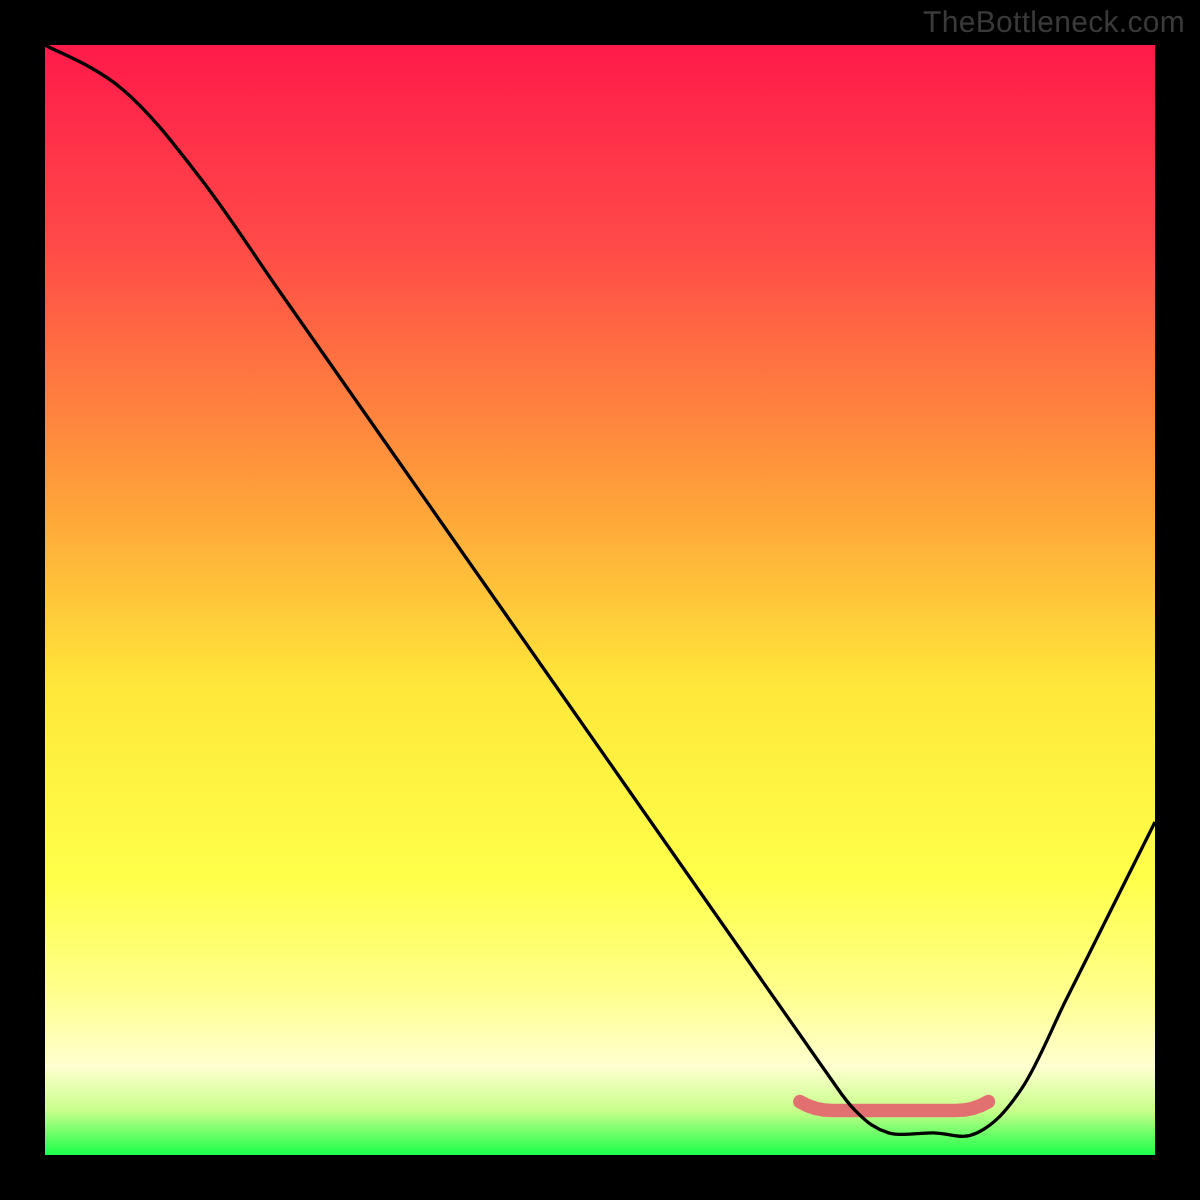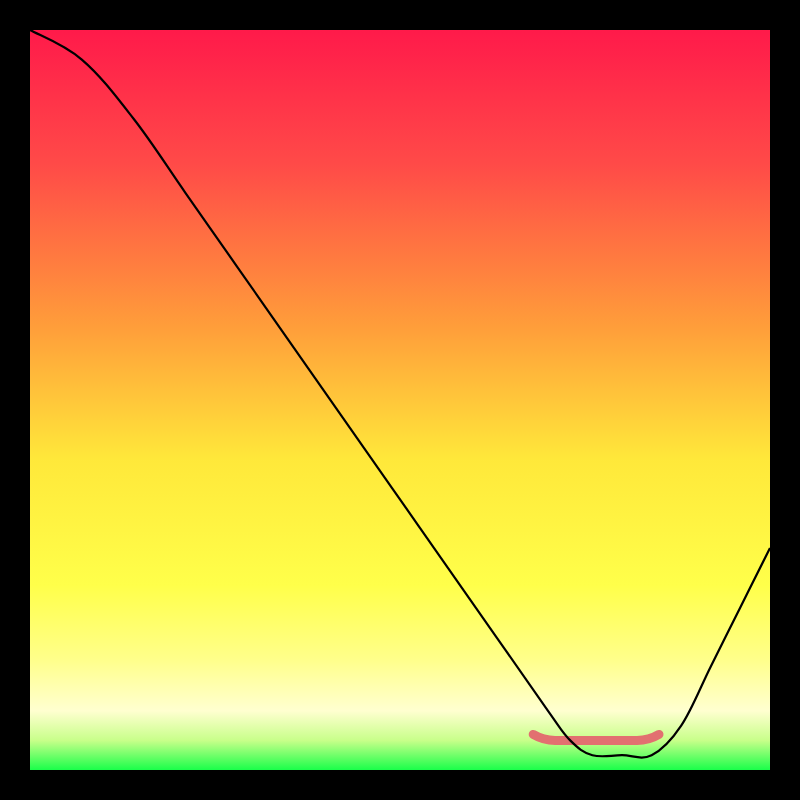--- a/index.html
+++ b/index.html
@@ -47,20 +47,21 @@
     top: 0;
     width: 740px;
     height: 740px;
     overflow: visible;
   }
 </style>
 </head>
 <body>
 
 <div class="container">
+  <div class="watermark">TheBottleneck.com</div>
   <div class="plot-area">
     <svg class="gradient" viewBox="0 0 740 740" preserveAspectRatio="none">
       <defs>
         <linearGradient id="bg-grad" x1="0" y1="0" x2="0" y2="1">
             <stop offset="0%" stop-color="#ff1a4a"></stop>
             <stop offset="18%" stop-color="#ff4a48"></stop>
             <stop offset="40%" stop-color="#ff9d3a"></stop>
             <stop offset="58%" stop-color="#ffe83a"></stop>
             <stop offset="75%" stop-color="#ffff4a"></stop>
             <stop offset="85%" stop-color="#ffff8a"></stop>

